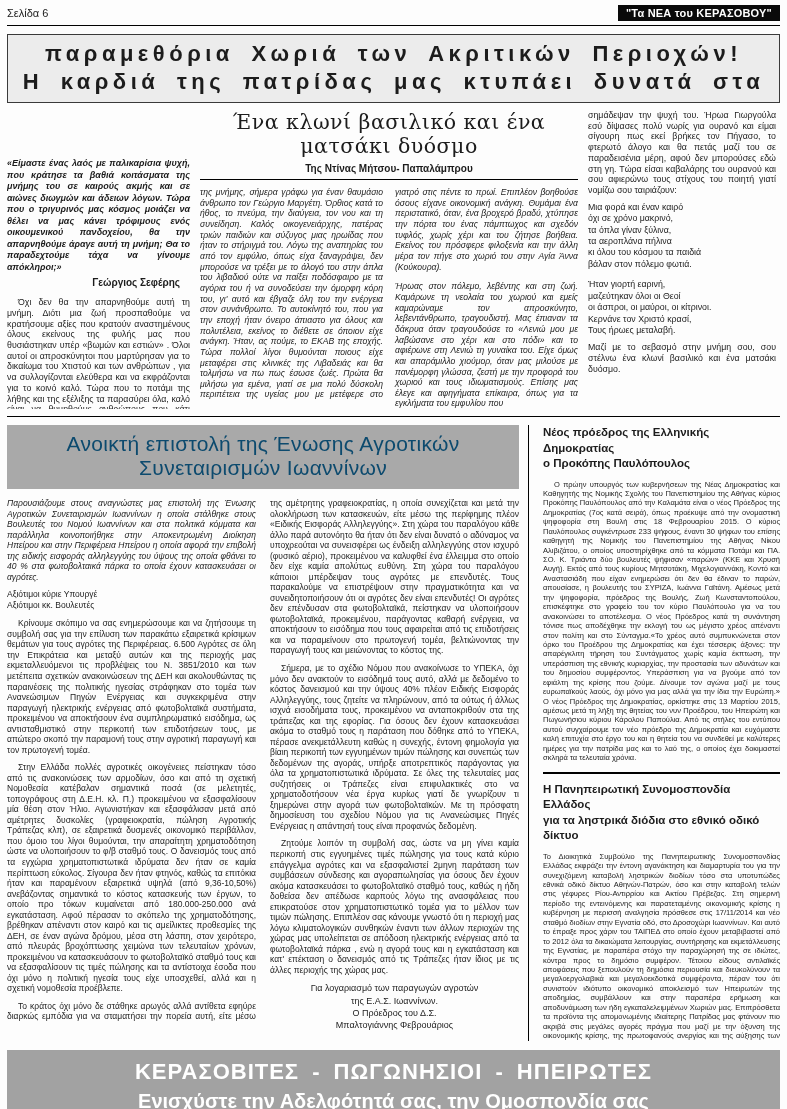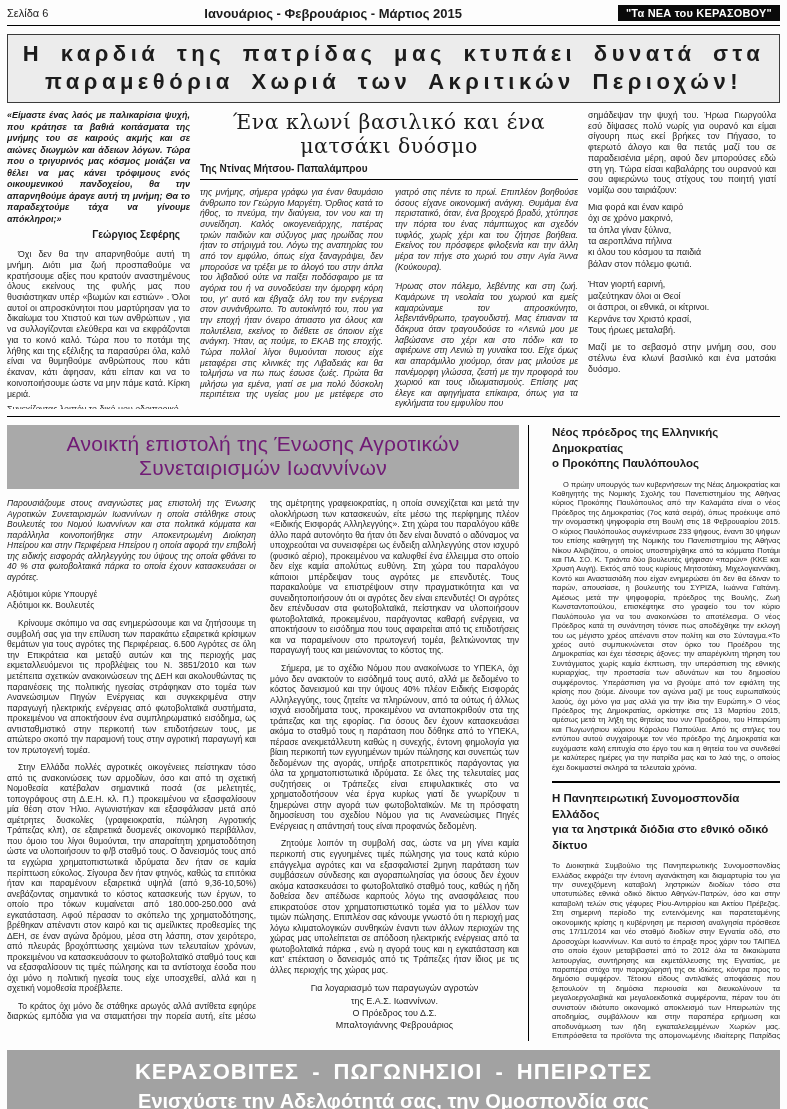--- a/index.html
+++ b/index.html
@@ -19,84 +19,83 @@
   .hdr .masthead{background:#0a0a0a;color:#fff;font-weight:bold;font-size:11px;
        padding:2px 8px;letter-spacing:.2px;}
 
   
   .headline-box{border:1.5px solid #3a3a3a;background:#ececec;text-align:center;
        margin:8px 0 7px 0;padding:5px 2px 7px 2px;font-weight:bold;font-size:22px;
        letter-spacing:4.5px;word-spacing:7px;line-height:1.25;}
 
   
   .top-section{display:flex;gap:10px;height:299px;overflow:hidden;}
-  .col-quote{width:183px;flex:none;}
+  .col-quote{width:183px;flex:none;margin-top:48px;}
   .quote{font-weight:bold;font-style:italic;font-size:9px;line-height:1.28;
        text-align:justify;margin:0;}
   .quote-attr{font-weight:bold;font-size:10px;text-align:right;margin:4px 10px 9px 0;}
   .bodytext{font-size:8.8px;line-height:1.22;text-align:justify;margin:0 0 5px 0;}
   .indent{text-indent:11px;}
 
   .col-mid{flex:1;min-width:0;}
   .mid-title{font-family:"DejaVu Serif",serif;font-weight:normal;font-size:20.5px;
        text-align:center;margin:0 0 5px 0;letter-spacing:.5px;}
-  .mid-byline{text-align:left;font-weight:bold;font-size:10px;margin:0 0 5px 0;}
+  .mid-byline{text-align:center;font-weight:bold;font-size:10px;margin:0 0 5px 0;}
   .mid-rule{border:none;border-top:1px solid #000;margin:0 0 7px 0;}
   .mid-cols{column-count:2;column-gap:12px;height:246px;overflow:hidden;
        font-size:8.6px;line-height:1.24;text-align:justify;}
   .mid-cols p{margin:0 0 9px 0;font-style:italic;}
 
   .col-cont{width:192px;flex:none;font-size:8.8px;line-height:1.22;}
   .col-cont p{margin:0 4px 6px 0;text-align:justify;}
   .poem{margin:4px 0 6px 0;}
   .poem-line{line-height:1.3;}
   .stanza-gap{height:9px;}
   .ps{font-weight:bold;font-style:italic;}
 
   .section-rule{border:none;border-top:1.5px solid #000;margin:7px 0 0 0;}
 
   
   .middle-section{display:flex;height:616px;overflow:hidden;margin-top:8px;}
   .letter{width:521px;flex:none;padding-right:9px;box-sizing:border-box;}
-  .letter-banner{background:#a9a9a9;color:#701a75;text-align:center;font-size:21px;
+  .letter-banner{background:#a9a9a9;color:#0c4a6e;text-align:center;font-size:21px;
        padding:7px 4px 9px 4px;margin-bottom:9px;letter-spacing:.3px;}
   .letter-cols{column-count:2;column-gap:14px;height:552px;overflow:hidden;
        font-size:8.5px;line-height:1.24;text-align:justify;}
   .letter-cols p{margin:0 0 7px 0;}
   .letter-intro{font-style:italic;}
   .salut{margin:0 !important;text-align:left !important;}
   .salut-gap{height:8px;}
   .letter-sign{font-weight:normal;text-align:center;font-size:9px;line-height:1.35;
        margin-top:3px;}
 
-  .sidebar{flex:1;min-width:0;border-left:1px solid #000;padding-left:23px;}
+  .sidebar{flex:1;min-width:0;border-left:1px solid #000;padding-left:14px;}
   .sb-title{font-weight:bold;font-size:11.5px;line-height:1.35;margin:0 0 8px 0;}
   .sb-body{font-size:7.5px;line-height:1.26;text-align:justify;margin:0;}
   .sb-divider{border:none;border-top:2px solid #000;margin:9px 0 8px 0;}
 
   
   .bottom-banner{background:#a2a2a2;color:#fff;text-align:center;font-weight:bold;
        margin-top:9px;padding:9px 4px 12px 4px;}
   .bb1{font-size:22px;letter-spacing:1px;word-spacing:6px;margin-bottom:3px;}
   .bb2{font-size:20px;line-height:1.3;}
 </style>
 </head>
 <body>
 
 <div class="page">
 
   <div class="hdr">
     <span class="pgnum">Σελίδα 6</span>
-    <span class="date">Ιανουάριος - Φεβρουάριος - Μάρτιος 2015</span>
     <span class="masthead">"Τα ΝΕΑ του ΚΕΡΑΣΟΒΟΥ"</span>
   </div>
 
   <div class="headline-box">
+    <div>παραμεθόρια Χωριά των Ακριτικών Περιοχών!</div>
     <div>Η καρδιά της πατρίδας μας κτυπάει δυνατά στα</div>
-    <div>παραμεθόρια Χωριά των Ακριτικών Περιοχών!</div>
   </div>
 
   <section class="top-section">
 
     <div class="col-quote">
       <p class="quote">«Είμαστε ένας λαός με παλικαρίσια ψυχή, που κράτησε τα βαθιά κοιτάσματα της μνήμης του σε καιρούς ακμής και σε αιώνες διωγμών και άδειων λόγων. Τώρα που ο τριγυρινός μας κόσμος μοιάζει να θέλει να μας κάνει τρόφιμους ενός οικουμενικού πανδοχείου, θα την απαρνηθούμε άραγε αυτή τη μνήμη; Θα το παραδεχτούμε τάχα να γίνουμε απόκληροι;»</p>
       <p class="quote-attr">Γεώργιος Σεφέρης</p>
       <p class="bodytext indent">Όχι δεν θα την απαρνηθούμε αυτή τη μνήμη. Διότι μια ζωή προσπαθούμε να κρατήσουμε αξίες που κρατούν αναστημένους όλους εκείνους της φυλής μας που θυσιάστηκαν υπέρ «βωμών και εστιών» . Όλοι αυτοί οι απροσκύνητοι που μαρτύρησαν για το δικαίωμα του Χτιστού και των ανθρώπων , για να συλλογίζονται ελεύθερα και να εκφράζονται για το κοινό καλό. Τώρα που το ποτάμι της λήθης και της εξέλιξης τα παρασύρει όλα, καλό είναι να θυμηθούμε ανθρώπους που κάτι έκαναν, κάτι άφησαν, κάτι είπαν και να το κοινοποιήσουμε ώστε να μην πάμε κατά. Κίρκη μεριά.</p>
       <p class="bodytext">Συνεχίζοντας λοιπόν το δικό μου οδοιπορικό</p>
     </div>
@@ -116,21 +115,21 @@
       <div class="poem">
         <div class="poem-line">Μια φορά και έναν καιρό</div>
         <div class="poem-line">όχι σε χρόνο μακρινό,</div>
         <div class="poem-line">τα όπλα γίναν ξύλινα,</div>
         <div class="poem-line">τα αεροπλάνα πήλινα</div>
         <div class="poem-line">κι όλου του κόσμου τα παιδιά</div>
         <div class="poem-line">βάλαν στον πόλεμο φωτιά.</div>
         <div class="stanza-gap"></div>
         <div class="poem-line">Ήταν γιορτή εαρινή,</div>
         <div class="poem-line">μαζεύτηκαν όλοι οι Θεοί</div>
-        <div class="poem-line">οι άσπροι, οι εθνικά, οι κίτρινοι.</div>
+        <div class="poem-line">οι άσπροι, οι μαύροι, οι κίτρινοι.</div>
         <div class="poem-line">Κερνάνε τον Χριστό κρασί,</div>
         <div class="poem-line">Τους ήρωες μεταλαβή.</div>
       </div>
       <p>Μαζί με το σεβασμό στην μνήμη σου, σου στέλνω ένα κλωνί βασιλικό και ένα ματσάκι δυόσμο.</p>
     </div>
   </section>
 
   <hr class="section-rule">
 
   <section class="middle-section">

